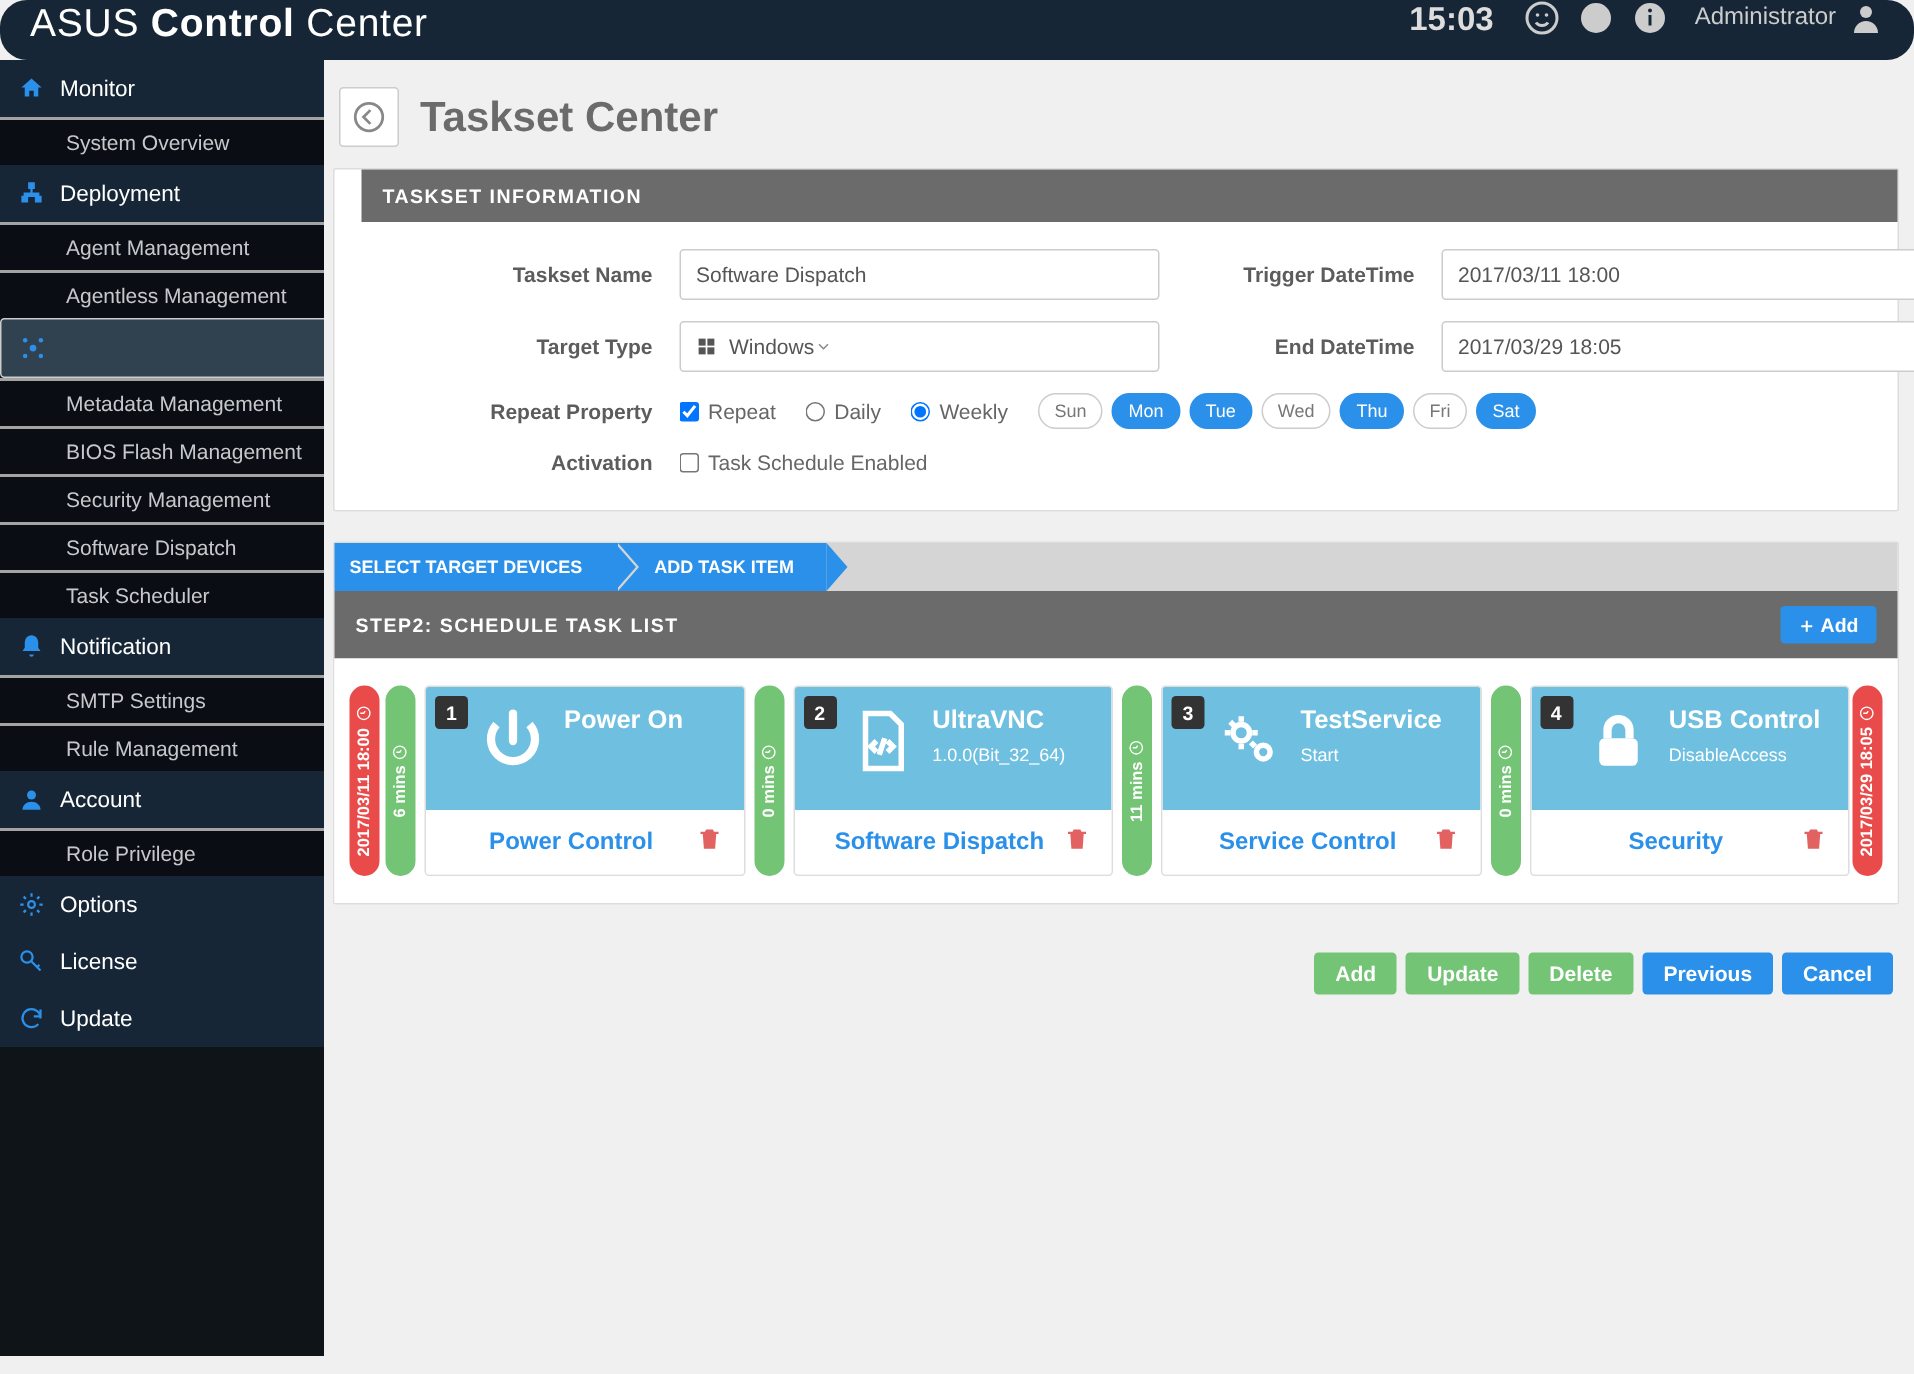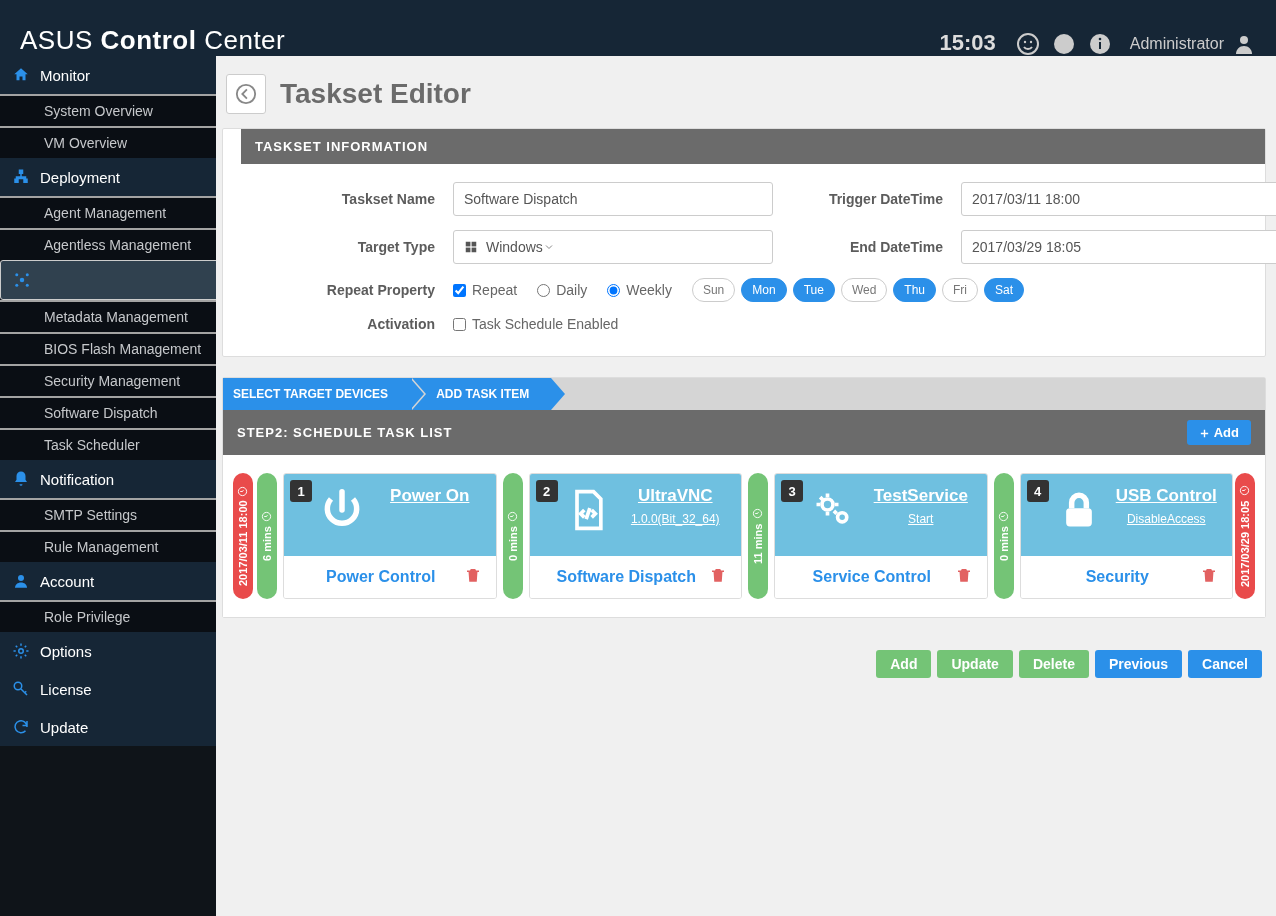--- a/index.html
+++ b/index.html
@@ -1,19 +1,19 @@
 <!DOCTYPE html>
 <html><head>
 <meta charset="utf-8">
 <style>
 * { margin:0; padding:0; box-sizing:border-box; font-family: Arial, Helvetica, sans-serif; }
 body { background:#f0f0f0; width:1276px; height:916px; overflow:hidden; }
 
 
-.topbar { height:56px; background:#162636; color:#fff; display:flex; align-items:flex-end; padding:0 20px; }
+.topbar { height:40px; background:#162636; color:#fff; display:flex; align-items:flex-start; padding:0 20px;border-radius:18px; }
 .brand { font-size:26px; font-weight:300; letter-spacing:0.5px; }
 .brand b { font-weight:700; }
 .spacer { flex:1; }
 .topbar .time { font-size:22px; font-weight:700; color:#ddd; margin-right:14px; }
 .topbar .icon { width:24px; height:24px; margin:0 6px; color:#ccc; display:flex; align-items:center; justify-content:center; }
 .topbar .user { margin-left:12px; font-size:16px; color:#ccc; display:flex; align-items:center; }
 
 
 .wrap { display:flex; height:864px; }
 .sidebar { width:216px; background:#0f1419; color:#ddd; overflow-y:auto; font-size:15px; }
@@ -65,21 +65,21 @@
 .taskrow { background:#fff; padding:18px 10px; display:flex; align-items:stretch; }
 .datestrip { width:20px; background:#e94b4b; color:#fff; border-radius:10px; display:flex; align-items:center; justify-content:center; writing-mode:vertical-rl; transform:rotate(180deg); font-size:11px; font-weight:700; padding:6px 0; }
 .datestrip svg{ transform:rotate(90deg); margin-top:4px;}
 .minstrip { width:20px; background:#74c476; color:#fff; border-radius:10px; display:flex; align-items:center; justify-content:center; writing-mode:vertical-rl; transform:rotate(180deg); font-size:11px; font-weight:700; margin:0 4px; padding:6px 0;}
 .minstrip svg{ transform:rotate(90deg); margin-top:4px;}
 
 .card { flex:1; border:1px solid #ddd; border-radius:3px; overflow:hidden; display:flex; flex-direction:column; margin:0 2px; }
 .card-top { background:#6fc0e0; color:#fff; display:flex; padding:12px; height:82px; position:relative; }
 .badge { position:absolute; top:6px; left:6px; width:22px; height:22px; background:#333; color:#fff; border-radius:3px; display:flex; align-items:center; justify-content:center; font-size:13px; font-weight:700; }
 .card-top .ic { width:48px; height:48px; margin-right:10px; margin-left:22px; display:flex; align-items:center; justify-content:center; }
-.card-top .txt { flex:1; text-align:center;text-decoration:underline; }
+.card-top .txt { flex:1; text-align:left; }
 .card-top .ttl { font-size:17px; font-weight:700; }
 .card-top .sub { font-size:12px; margin-top:6px; background:transparent; padding:0; border:none; color:#fff; }
 .card-bot { background:#fff; display:flex; align-items:center; justify-content:space-between; padding:10px 14px; }
 .card-bot .cat-lbl { color:#2b90e9; font-weight:700; font-size:16px; text-align:center; flex:1; }
 .trash { color:#e26161; cursor:pointer; }
 
 
 .footer-btns { display:flex; justify-content:flex-end; gap:6px; padding:12px 4px; }
 
 svg { fill:currentColor; }
@@ -125,21 +125,20 @@
 <div class="wrap">
 
   <div class="sidebar">
     <div class="cat">
         <svg viewBox="0 0 24 24">
           <path fill="#2b90e9" d="M12 3l9 8h-3v8h-4v-5h-4v5H6v-8H3z"></path>
         </svg>
         <span>Monitor</span>
       </div>
     <div class="sub">System Overview</div>
-    <div class="sub">VM Overview</div>
 
     <div class="cat">
         <svg viewBox="0 0 24 24">
           <path fill="#2b90e9" d="M10 3h4v4h-4zM4 15h4v4H4zm12 0h4v4h-4zM12 7v5M6 15v-3h12v3" stroke="#2b90e9" stroke-width="2"></path>
           <rect x="10" y="3" width="4" height="4" fill="#2b90e9"></rect>
           <rect x="4" y="15" width="4" height="4" fill="#2b90e9"></rect>
           <rect x="16" y="15" width="4" height="4" fill="#2b90e9"></rect>
         </svg>
         <span>Deployment</span>
       </div>
@@ -203,21 +202,21 @@
 
   <div class="main">
 
     <div class="page-title">
       <div class="back-btn">
         <svg viewBox="0 0 24 24" width="22" height="22">
             <circle cx="12" cy="12" r="10" fill="none" stroke="currentColor" stroke-width="2"></circle>
             <path d="M13 7l-5 5 5 5" fill="none" stroke="currentColor" stroke-width="2"></path>
           </svg>
       </div>
-      <h1>Taskset Editor</h1>
+      <h1>Taskset Center</h1>
     </div>
 
     <div class="panel">
       <div class="panel-header">TASKSET INFORMATION</div>
       <div class="form">
         <div class="form-row">
           <div class="col" style="flex:1">
             <div class="lbl">Taskset Name</div>
             <input class="inp w320" value="Software Dispatch" style="">
           </div>

